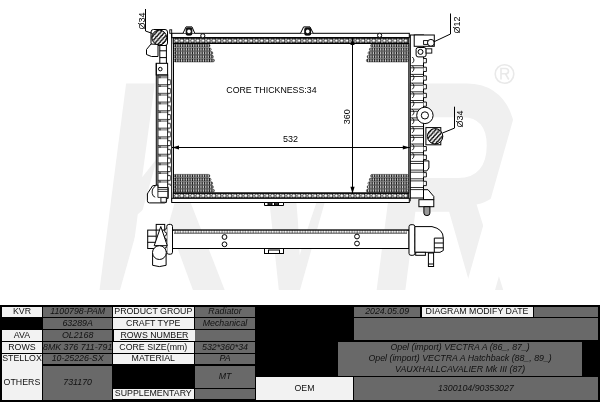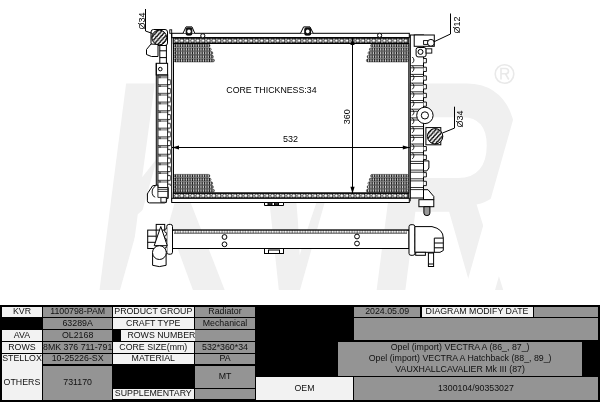--- a/index.html
+++ b/index.html
@@ -1,19 +1,19 @@
 <!DOCTYPE html>
 <html><head>
 <meta charset="utf-8">
 <style>
 html,body{margin:0;padding:0;background:#fff;}
 #page{position:relative;width:600px;height:402px;overflow:hidden;font-family:"Liberation Sans",sans-serif;background:#fff;filter:grayscale(1);}
 .c{position:absolute;display:flex;align-items:center;justify-content:center;font-family:"Liberation Sans",sans-serif;font-size:8.8px;color:#111;text-align:center;line-height:11.2px;white-space:nowrap;overflow:hidden;}
 .g{background:#f2f2f2;}
-.w{background:#14b8a6;}
+.w{background:#a16207;font-style:italic;}
 </style>
 </head>
 <body>
 <div id="page">
 
 <svg width="600" height="305" viewBox="0 0 600 305" style="position:absolute;left:0;top:0;">
 <defs>
 <pattern id="fins" width="1.7" height="4" patternUnits="userSpaceOnUse">
 <rect width="1.7" height="4" fill="#fff"></rect>
 <rect x="0" width="1" height="4" fill="#1a1a1a"></rect>
@@ -293,21 +293,21 @@
 <div class="c w" style="left:43.4px;top:317.9px;width:68.5px;height:10.9px;">63289A</div>
 
 <div class="c g" style="left:112.9px;top:317.9px;width:80.8px;height:10.9px;">CRAFT TYPE</div>
 
 <div class="c w" style="left:194.7px;top:317.9px;width:60.6px;height:10.9px;">Mechanical</div>
 
 <div class="c g" style="left:1.5px;top:329.8px;width:40.9px;height:10.9px;">AVA</div>
 
 <div class="c w" style="left:43.4px;top:329.8px;width:68.5px;height:10.9px;">OL2168</div>
 
-<div class="c g" style="left:121px;top:329.8px;width:80.8px;height:10.9px;">ROWS NUMBER</div>
+<div class="c g" style="left:114px;top:329.8px;width:80.8px;height:10.9px;text-decoration:underline;">ROWS NUMBER</div>
 
 <div class="c w" style="left:194.7px;top:329.8px;width:60.6px;height:10.9px;"></div>
 
 <div class="c g" style="left:1.5px;top:341.7px;width:40.9px;height:10.9px;">ROWS</div>
 
 <div class="c w" style="left:43.4px;top:341.7px;width:68.5px;height:10.9px;">8MK 376 711-791</div>
 
 <div class="c g" style="left:112.9px;top:341.7px;width:80.8px;height:10.9px;">CORE SIZE(mm)</div>
 
 <div class="c w" style="left:194.7px;top:341.7px;width:60.6px;height:10.9px;">532*360*34</div>

